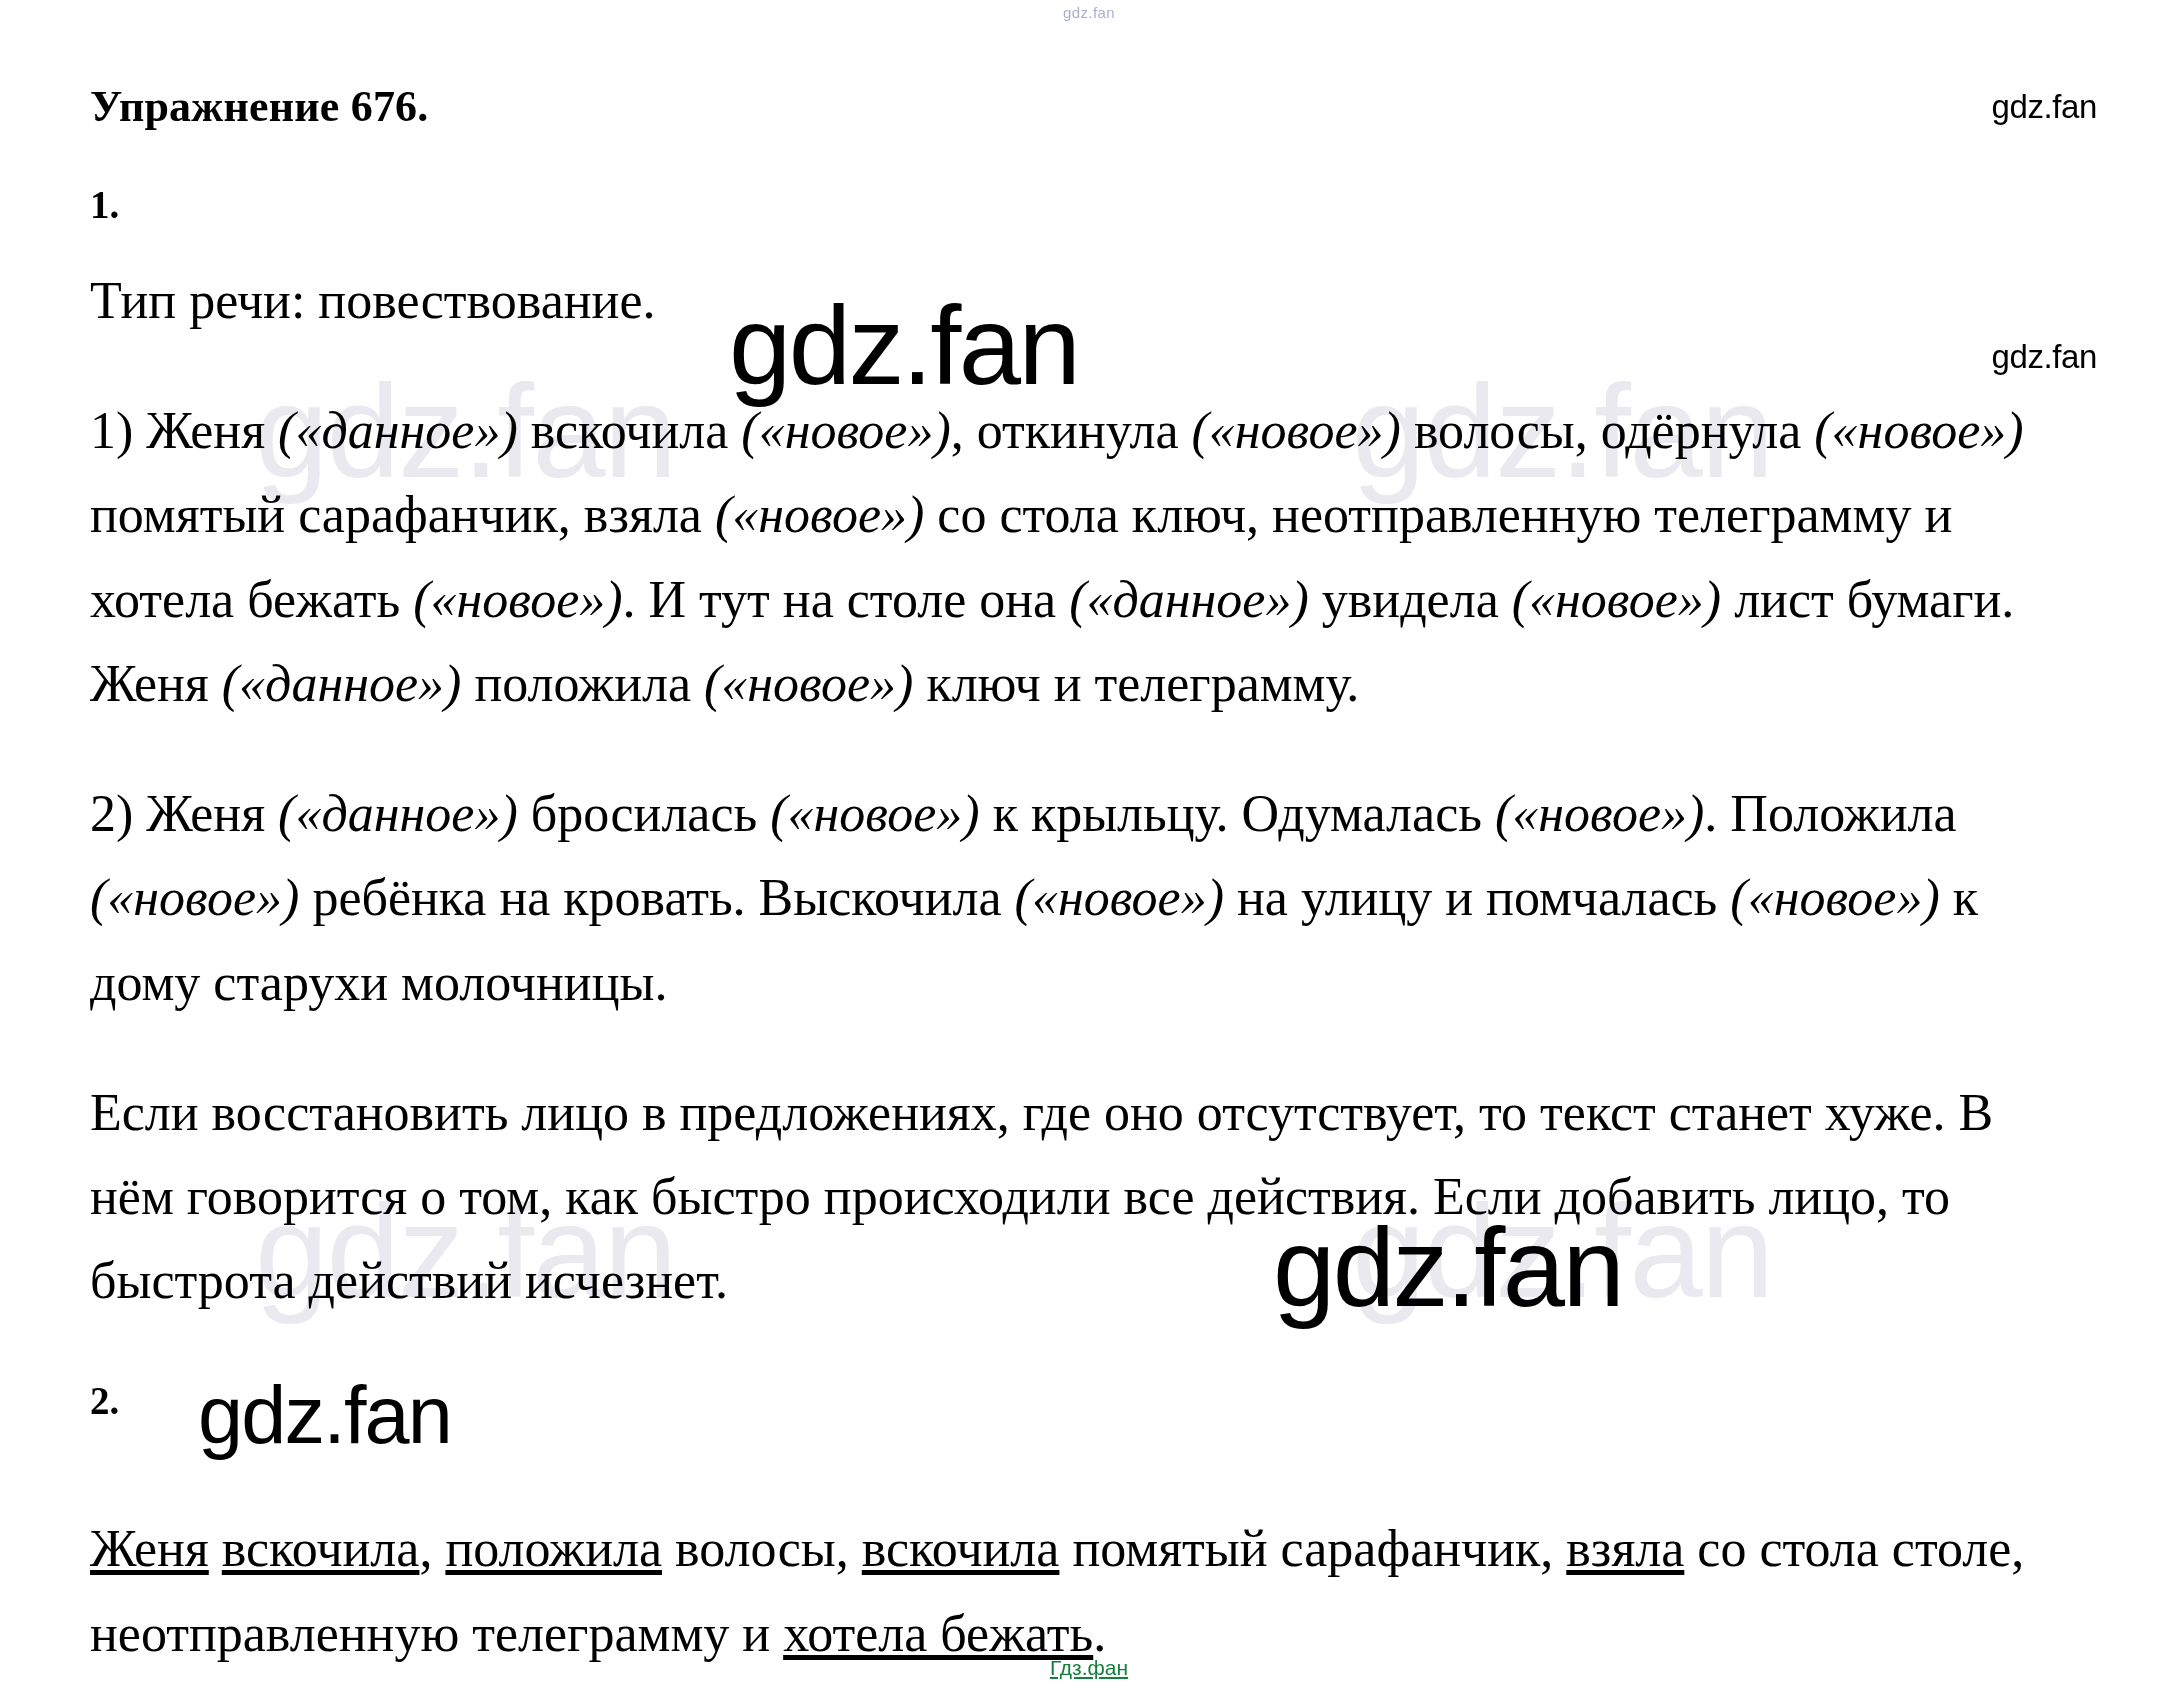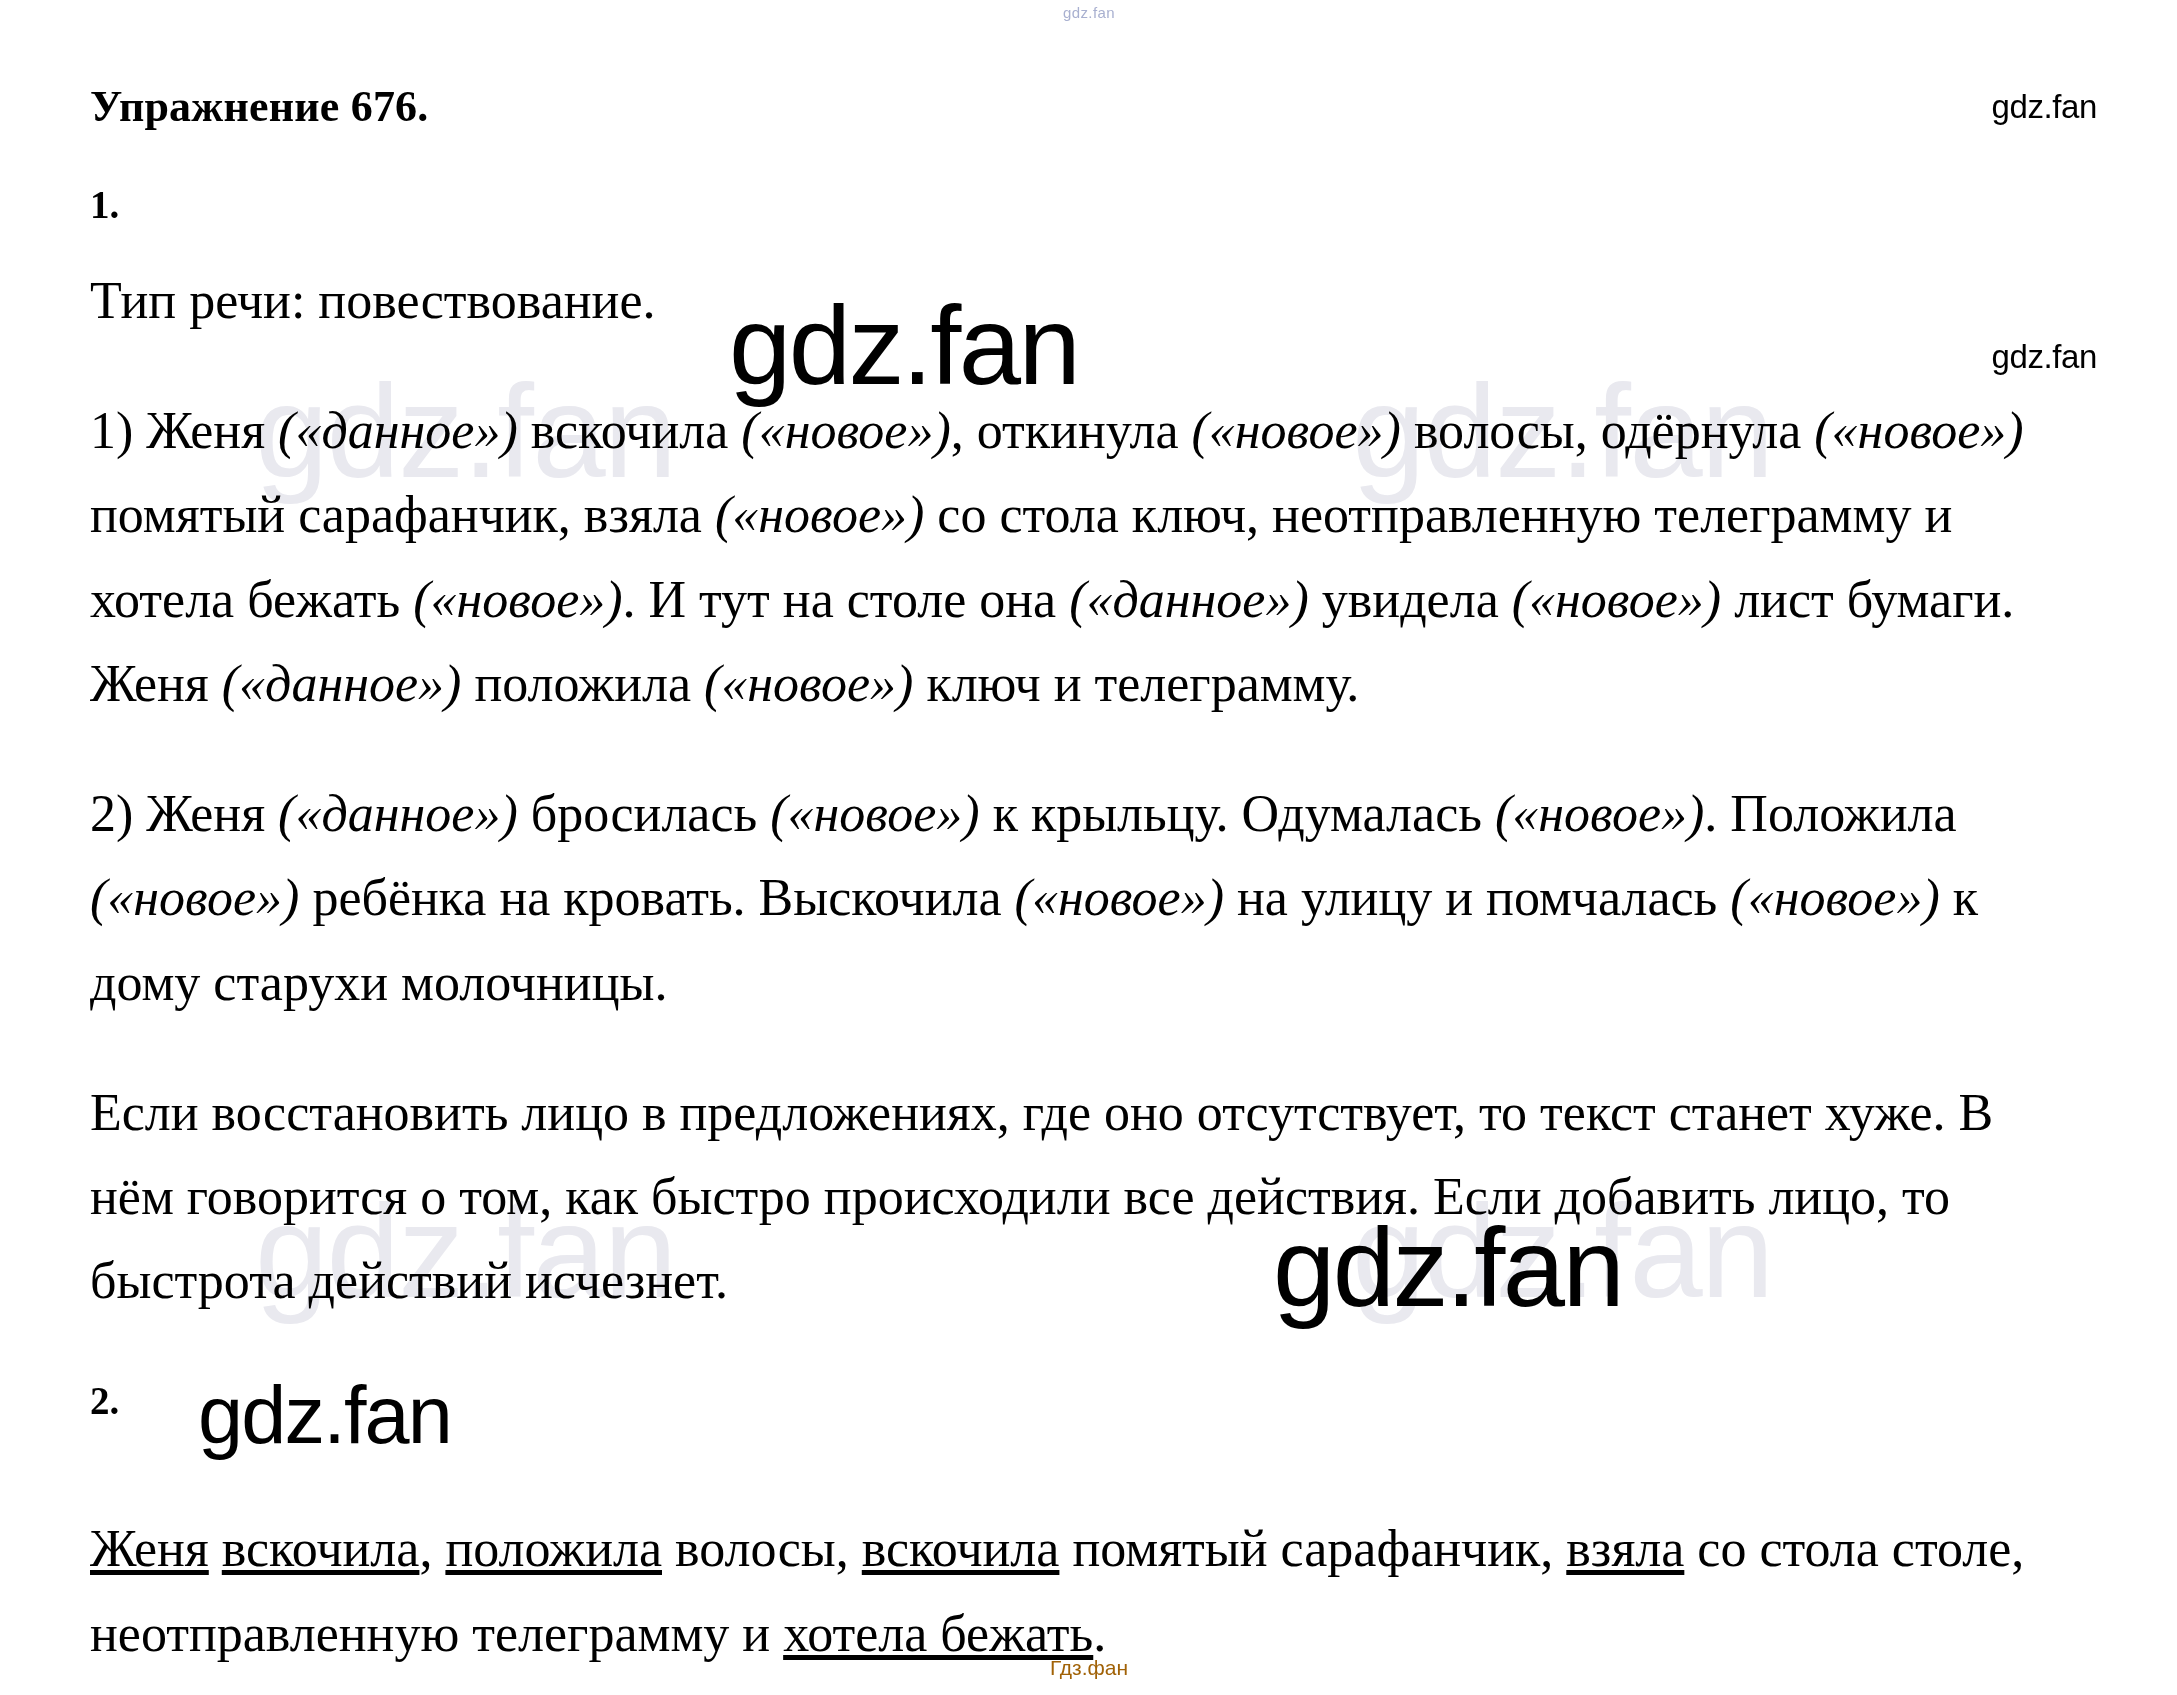--- a/index.html
+++ b/index.html
@@ -114,22 +114,23 @@
   .fg-wm-c { left: 198px;  top: 1369px; font-size: 81px;  letter-spacing: -1.8px; }
 
   .footer-mark {
     position: absolute;
     bottom: 16px;
     left: 0;
     width: 100%;
     text-align: center;
     font-family: "Liberation Sans", sans-serif;
     font-size: 21px;
-    color: #a16207;
+    color: #15803d;
     z-index: 3;
+    text-decoration: underline;
   }
 </style>
 </head>
 <body>
 
 <div class="page">
 
   <div class="top-mark">gdz.fan</div>
 
   <div class="bg-wm bg-wm-1">gdz.fan</div>

